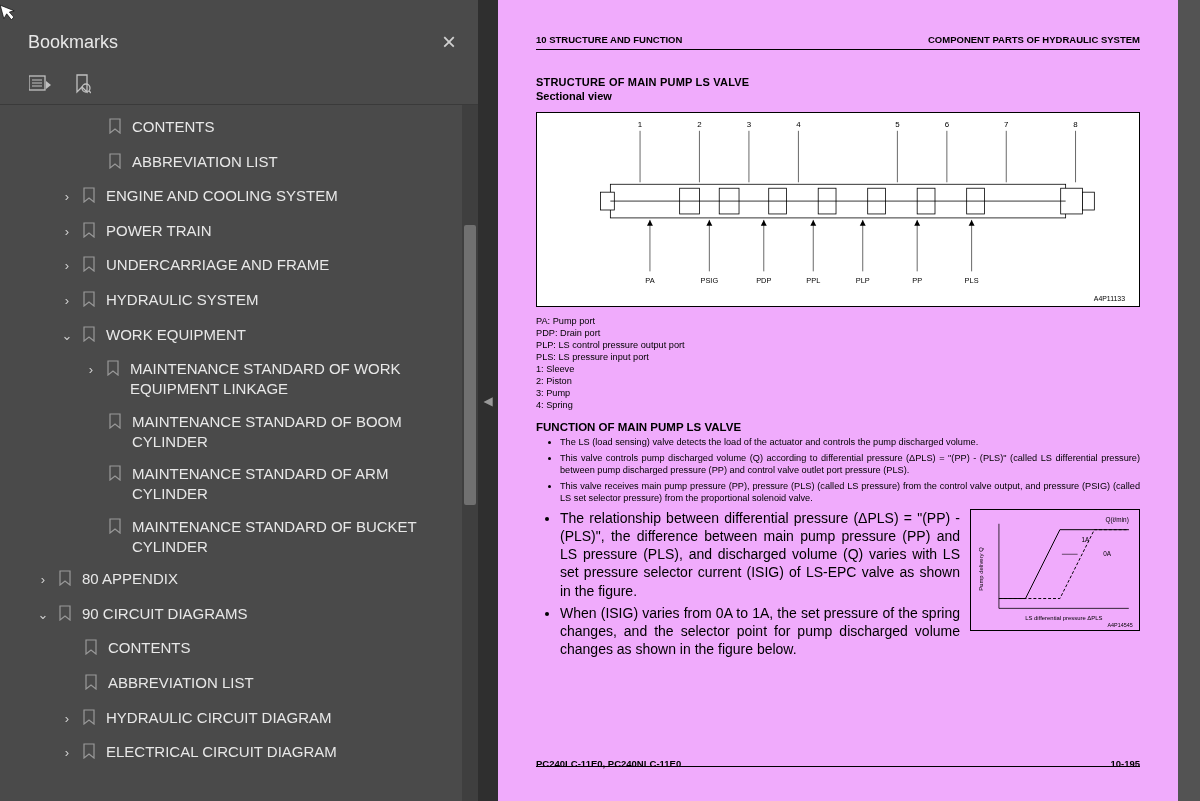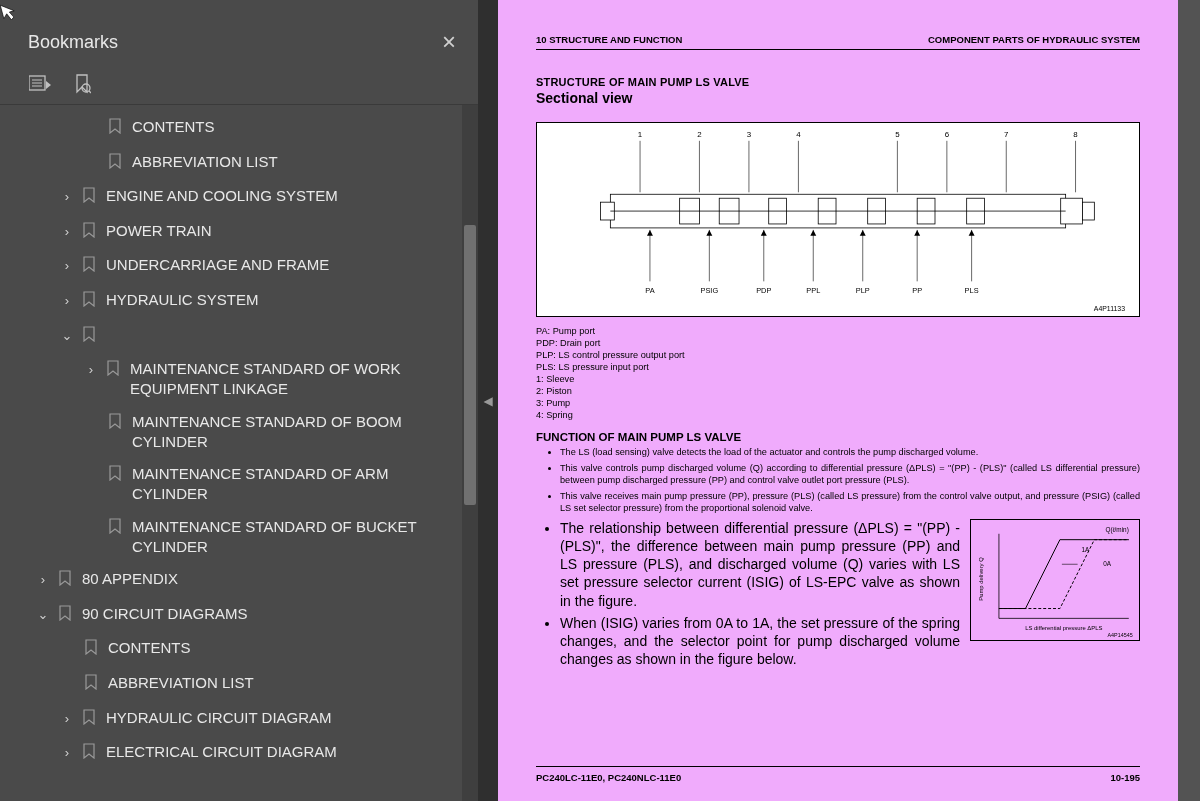--- a/index.html
+++ b/index.html
@@ -135,23 +135,23 @@
     padding-bottom:4px;
     margin-bottom:26px;
   }
   .page h2 {
     font-size:11px;
     font-weight:bold;
     margin-bottom:2px;
     letter-spacing:0.2px;
   }
   .page .sub {
-    font-size:14px;
+    font-size:11px;
     font-weight:bold;
-    margin-bottom:16px;
+    margin-bottom:10px;
   }
   .diagram-box {
     border:1px solid #000;
     height: 195px;
     margin-bottom:8px;
     position:relative;
     overflow:hidden;
     background:#fff;
   }
   .diagram-box svg { width:100%; height:100%; }
@@ -175,21 +175,21 @@
   .bullets-with-fig li { margin-bottom:4px; font-size:14px; line-height:1.3; text-align:justify;}
   .mini-fig {
     width:170px; height:122px;
     border:1px solid #000;
     position:relative;
     flex-shrink:0;
   }
   .mini-fig svg { width:100%; height:100%; }
   .page .ftr {
     position:absolute;
-    left:38px; right:38px; bottom:18px;
+    left:38px; right:38px; bottom:32px;
     display:flex;
     justify-content:space-between;
     font-weight:bold;
     font-size:9.5px;
   }
   .ftr-line {
     position:absolute;
     left:38px; right:38px; bottom:34px;
     border-top:1px solid #000;
   }
@@ -276,20 +276,21 @@
             <path d="M2 1 L12 1 L12 15 L7 11 L2 15 Z" fill="none" stroke="#999" stroke-width="1.2"></path>
           </svg></span>
         <span class="label">HYDRAULIC SYSTEM</span>
       </div>
       <div class="node">
         <span class="indent" style="width: 40px;"></span>
         <span class="chev">⌄</span>
         <span class="bm"><svg width="14" height="16" viewBox="0 0 14 16">
             <path d="M2 1 L12 1 L12 15 L7 11 L2 15 Z" fill="none" stroke="#999" stroke-width="1.2"></path>
           </svg></span>
+        <span class="label">WORK EQUIPMENT</span>
       </div>
       <div class="node">
         <span class="indent" style="width: 64px;"></span>
         <span class="chev">›</span>
         <span class="bm"><svg width="14" height="16" viewBox="0 0 14 16">
             <path d="M2 1 L12 1 L12 15 L7 11 L2 15 Z" fill="none" stroke="#999" stroke-width="1.2"></path>
           </svg></span>
         <span class="label">MAINTENANCE STANDARD OF WORK EQUIPMENT LINKAGE</span>
       </div>
       <div class="node">

